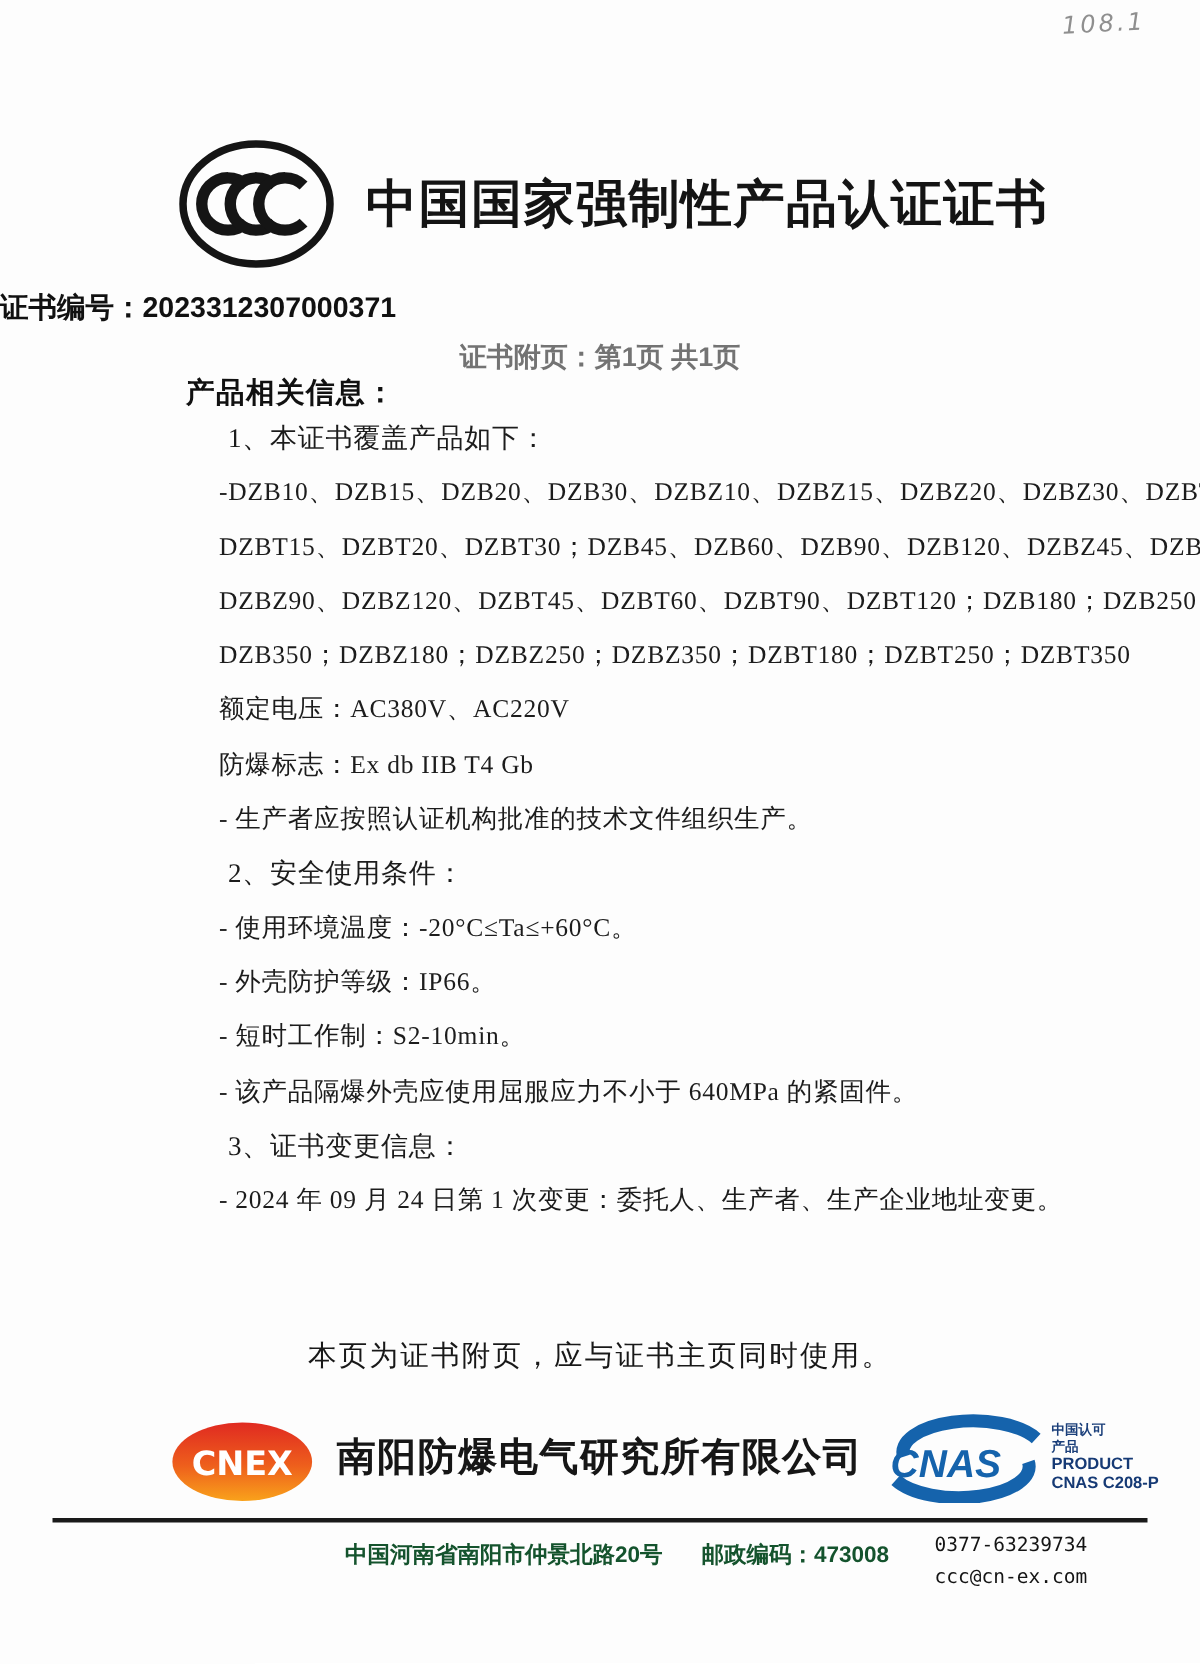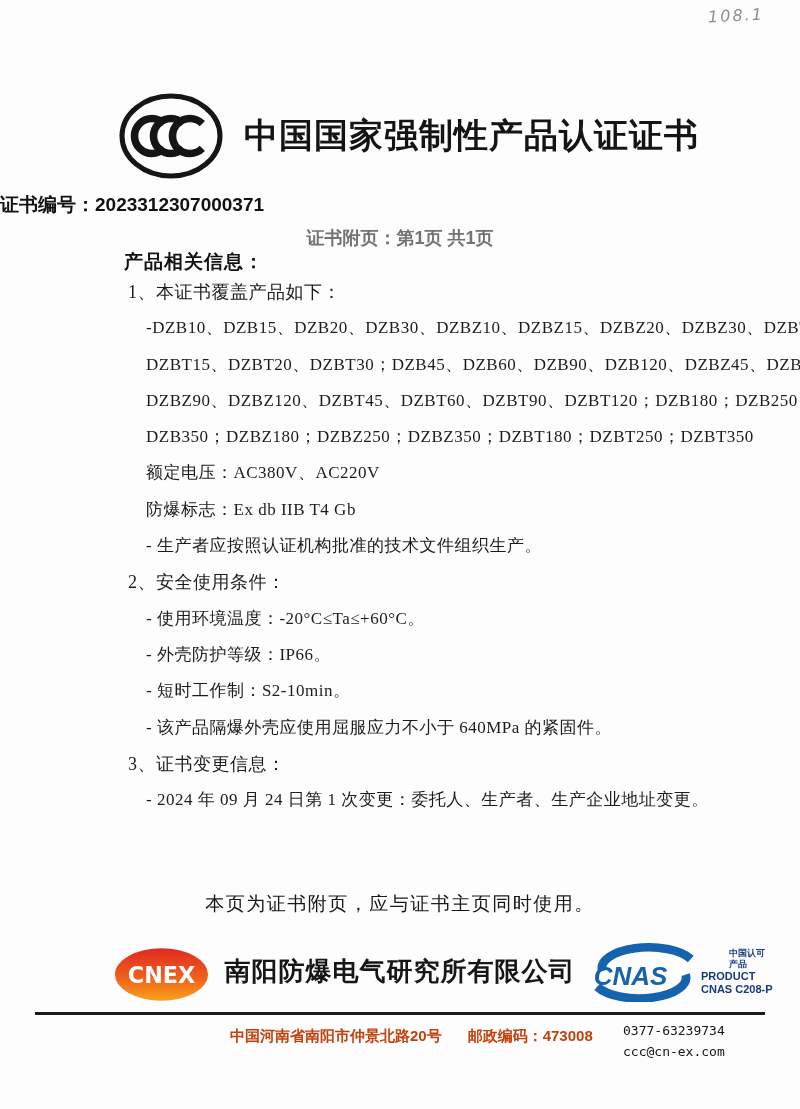--- a/index.html
+++ b/index.html
@@ -28,49 +28,49 @@
   }
   .section-title{
     position:absolute;top:249px;left:124px;font-weight:bold;font-size:19px;color:#111;
     letter-spacing:1px;
   }
   .body-lines{position:absolute;top:274px;left:0;width:100%;}
   .ln{
     height:36.3px;line-height:36.3px;padding-left:146px;font-size:17px;
     white-space:nowrap;color:#1c1c1c;letter-spacing:0.5px;
   }
-  .ln.item{padding-left:128px;font-size:18px;}
+  .ln.item{padding-left:128px;font-size:18px;margin-left:24px;}
   .notice{
     position:absolute;top:891px;left:0;width:100%;text-align:center;
     font-size:19px;letter-spacing:1.5px;color:#181818;
   }
   .cnex{position:absolute;left:113px;top:946px;width:97px;height:57px;}
   .company{
     position:absolute;top:954px;left:0;width:100%;text-align:center;
     font-family:"Liberation Sans","DejaVu Sans",sans-serif;font-weight:bold;
     font-size:26px;color:#161616;letter-spacing:1px;
   }
   .cnas-block{position:absolute;left:592px;top:942px;display:flex;align-items:center;gap:5px;}
   .cnas-logo{width:104px;height:60px;}
   .cnas-text{
     font-family:"Liberation Sans",sans-serif;color:#1b3f7a;line-height:1.18;
     display:flex;flex-direction:column;justify-content:center;
   }
-  .cnas-text .t-cn{font-size:9px;font-weight:bold;margin-left:28px;}
+  .cnas-text .t-cn{font-size:9px;font-weight:bold;}
   .cnas-text .t-en{font-size:11px;font-weight:bold;color:#163a75;}
   .rule{position:absolute;top:1012px;left:35px;width:730px;height:3px;background:#1a1a1a;}
   .contact-left{
     position:absolute;left:72px;top:1022px;
     font-family:"DejaVu Sans Mono","Liberation Mono",monospace;font-size:13px;
     line-height:20px;color:#141414;
   }
   .contact-center{
     position:absolute;left:230px;top:1027px;width:430px;
     font-family:"Liberation Sans","DejaVu Sans",sans-serif;font-weight:600;
-    font-size:15px;color:#c2410c;white-space:nowrap;
+    font-size:15px;color:#14532d;white-space:nowrap;
   }
   .contact-center .gap{display:inline-block;width:26px;}
   .contact-right{
     position:absolute;left:623px;top:1020px;
     font-family:"DejaVu Sans Mono","Liberation Mono",monospace;font-size:13px;
     line-height:21px;color:#141414;
   }
 </style>
 </head>
 <body>

